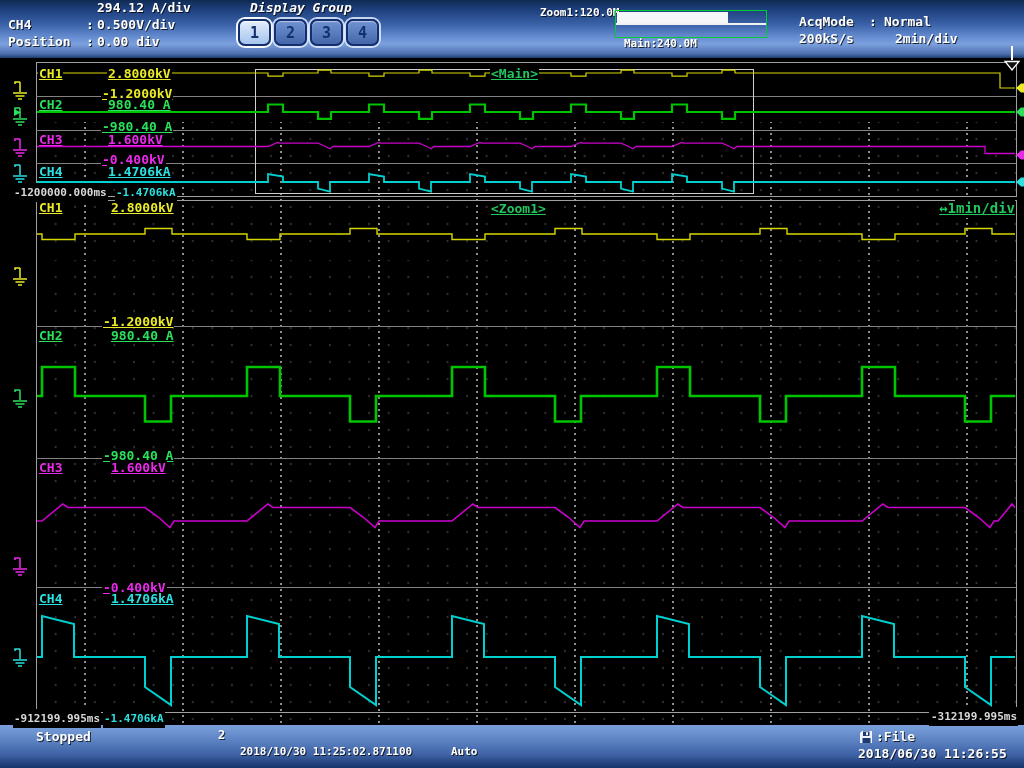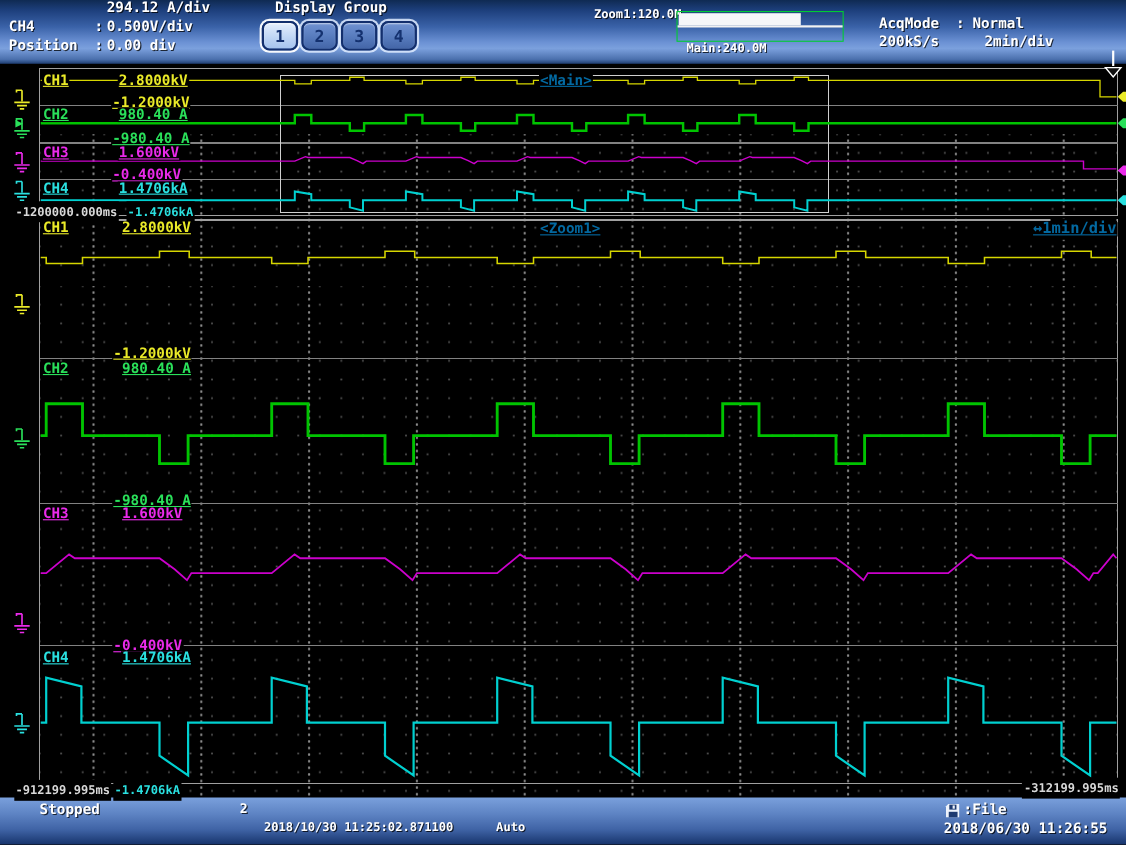--- a/index.html
+++ b/index.html
@@ -31,38 +31,38 @@
   .scope{left:0;top:60px;width:1024px;height:665px;background:#000;}
   .grid{position:absolute;z-index:0;
     background-image:
       radial-gradient(circle,#8f8f8f 0.8px,transparent 1.4px),
       radial-gradient(circle,#4b4b4b 0.7px,transparent 1.2px);
     background-size:98px 6px,19.6px 17px;
     background-position:0 3px,9.8px 8.5px;}
   #scope-svg{position:absolute;left:0;top:60px;z-index:1;}
   .lbl{position:absolute;z-index:2;font-size:13px;line-height:13px;white-space:pre;background:#000;padding:0 1px;text-decoration:underline;}
   .tlbl{position:absolute;z-index:2;font-size:11px;line-height:11px;white-space:pre;background:#000;padding:4px 1px;color:#d8d8d8;}
-  .white{color:#0369a1;}
+  .white{color:#22c55e;}
   .right{text-align:right;}
 </style>
 </head>
 <body>
 
 <div class="screen">
 
   <div class="abs topbar">
     <span class="bt" style="left:97px;top:1px;">294.12 A/div</span>
     <span class="bt" style="left:8px;top:18px;">CH4</span>
     <span class="bt" style="left:86px;top:18px;">:</span>
     <span class="bt" style="left:97px;top:18px;">0.500V/div</span>
     <span class="bt" style="left:8px;top:35px;">Position</span>
     <span class="bt" style="left:86px;top:35px;">:</span>
     <span class="bt" style="left:97px;top:35px;">0.00 div</span>
 
-    <span class="bt" style="left:250px;top:1px;">Display Group</span>
+    <span class="bt" style="left:250px;top:1px;font-style:italic;">Display Group</span>
     <div class="dg-row">
       <button class="dg-btn selected">1</button>
       <button class="dg-btn">2</button>
       <button class="dg-btn">3</button>
       <button class="dg-btn">4</button>
     </div>
 
     <span class="bt small" style="left:540px;top:7px;">Zoom1:120.0M</span>
     <div class="zbox">
       <div class="win"></div>

